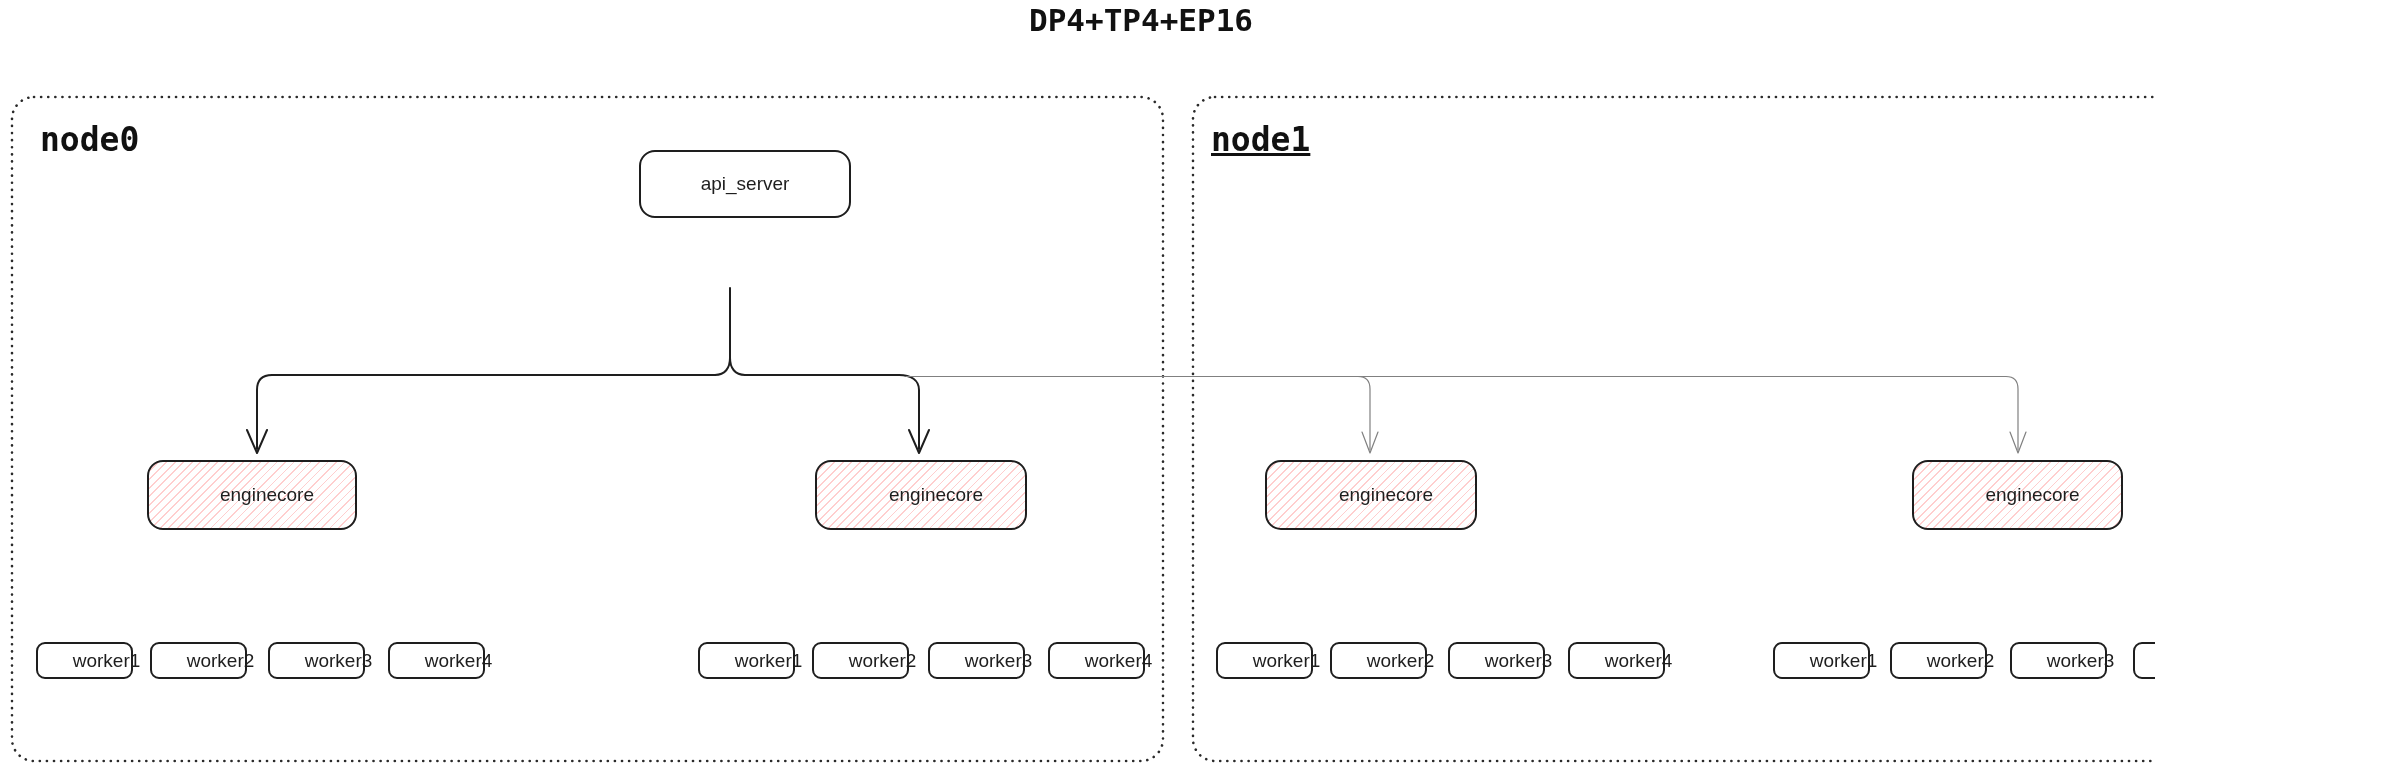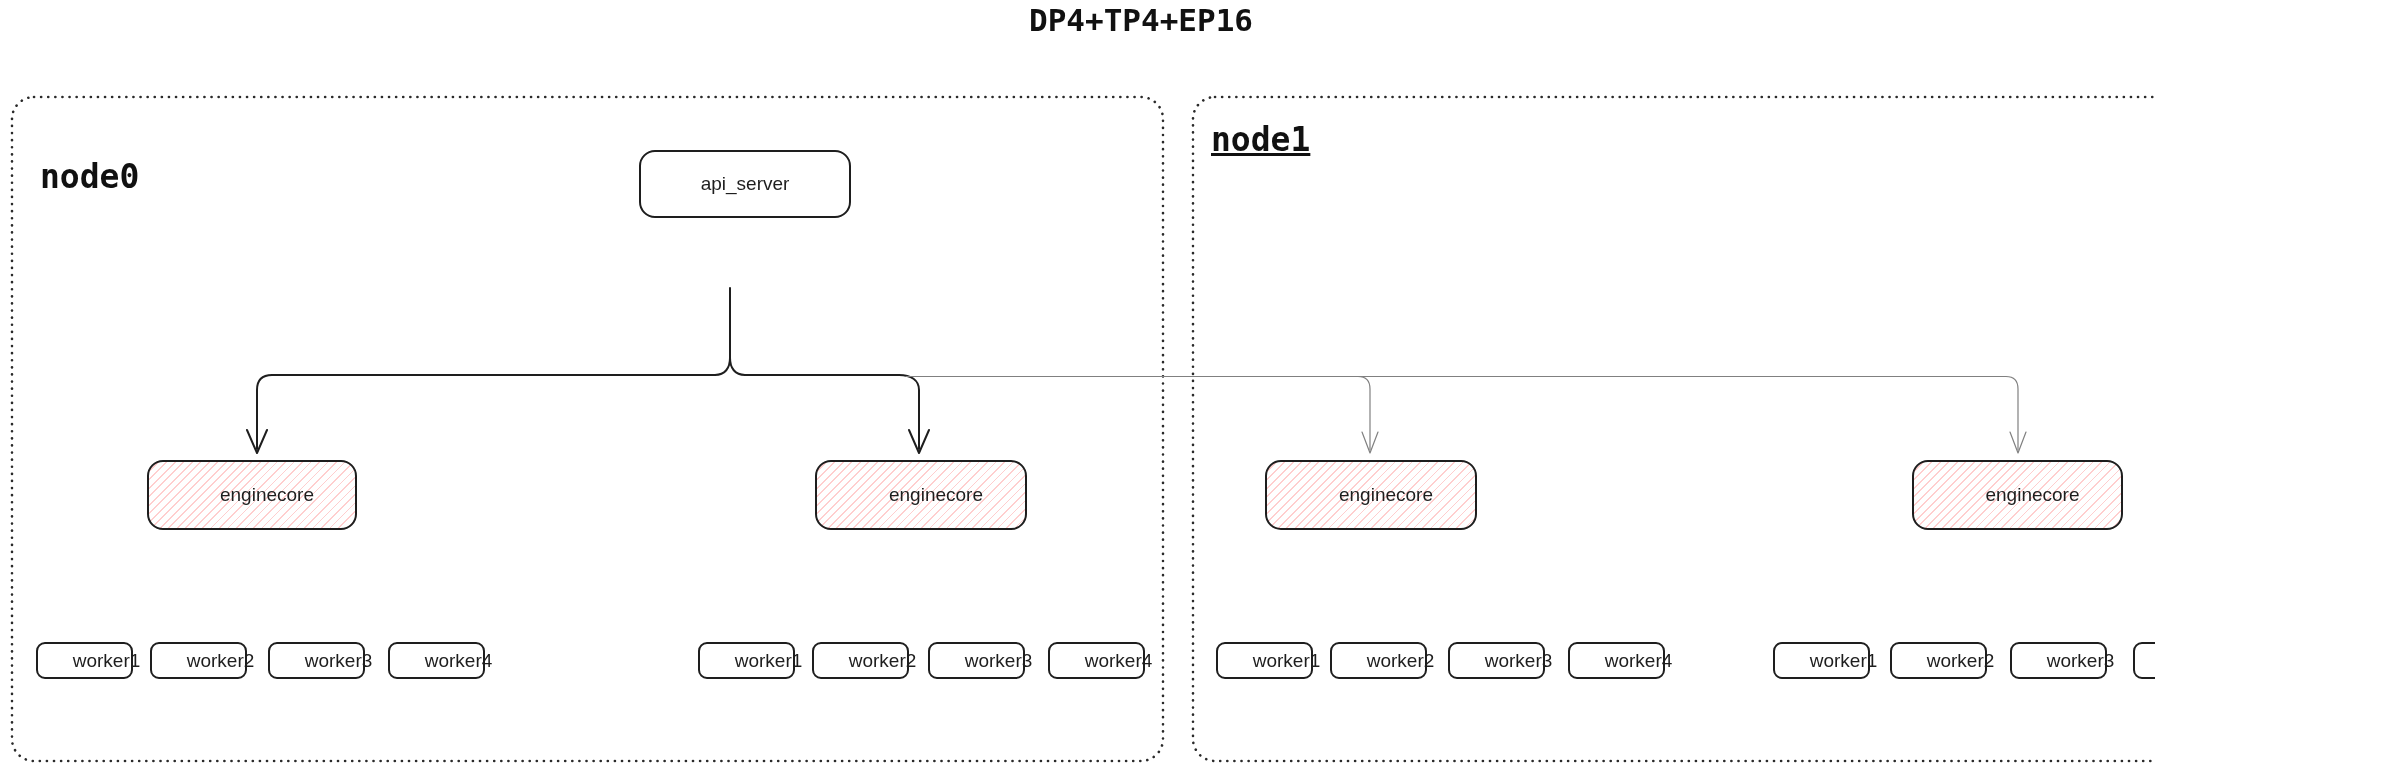--- a/index.html
+++ b/index.html
@@ -22,21 +22,21 @@
   .title{
     position:absolute;left:1141px;top:2px;transform:translateX(-50%);
     font-family:"DejaVu Sans Mono", monospace;
     font-weight:bold;font-size:31px;color:#111;white-space:nowrap;
   }
   .node-label{
     position:absolute;
     font-family:"DejaVu Sans Mono", monospace;
     font-weight:bold;font-size:33px;color:#111;line-height:1.1;white-space:nowrap;
   }
-  .node0-label{left:40px;top:122px;margin-top:37px;}
+  .node0-label{left:40px;top:122px;}
   .node1-label{left:1211px;top:122px;text-decoration:underline;}
   .box{
     position:absolute;box-sizing:border-box;
     border:2px solid var(--ink);
     background:#ffffff;
     display:flex;align-items:center;justify-content:center;
     font-size:19px;color:var(--ink);white-space:nowrap;
   }
   .big{border-radius:16px;margin-left:16px;}
   .api-server{left:623px;top:150px;width:212px;height:68px;}

